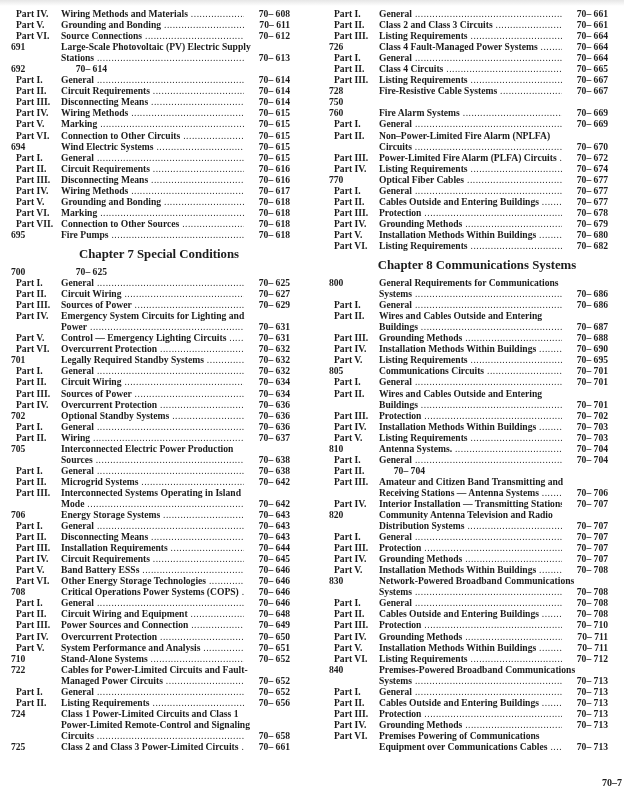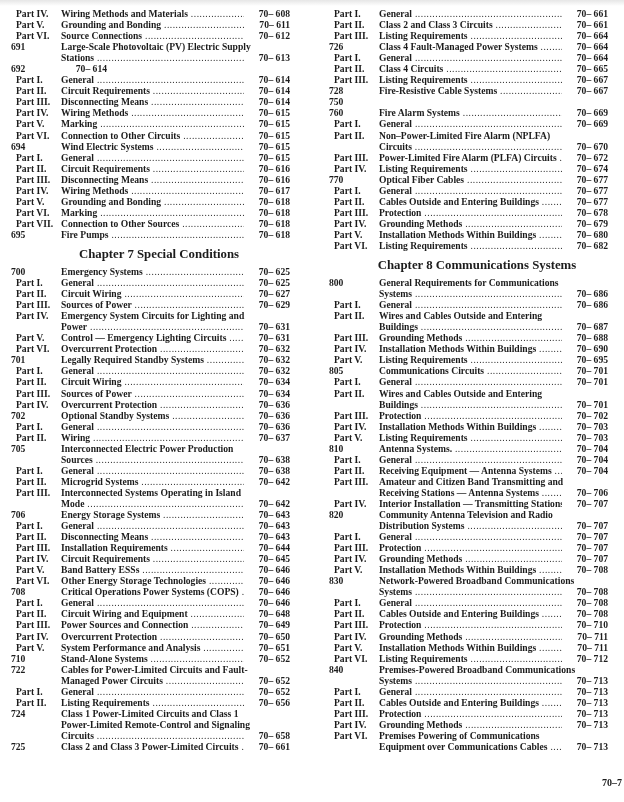--- a/index.html
+++ b/index.html
@@ -225,21 +225,20 @@
           <span class="title-last">Fire Pumps</span>
           <span class="page">70– 618</span>
         </div>
       </div>
     </div>
     <div class="chapter">Chapter 7 Special Conditions</div>
     <div class="entry">
       <div class="num art">700</div>
       <div class="title-wrap">
         <div class="line2">
-          <span class="title-last">Emergency Systems</span>
           <span class="page">70– 625</span>
         </div>
       </div>
     </div>
     <div class="entry">
       <div class="num part">Part I.</div>
       <div class="title-wrap">
         <div class="line2">
           <span class="title-last">General</span>
           <span class="page">70– 625</span>
@@ -889,21 +888,20 @@
         <div class="line2">
           <span class="title-last">General</span>
           <span class="page">70– 704</span>
         </div>
       </div>
     </div>
     <div class="entry">
       <div class="num part">Part II.</div>
       <div class="title-wrap">
         <div class="line2">
-          <span class="title-last">Receiving Equipment — Antenna Systems</span>
           <span class="page">70– 704</span>
         </div>
       </div>
     </div>
     <div class="entry">
       <div class="num part">Part III.</div>
       <div class="title-wrap">
         <div>Amateur and Citizen Band Transmitting and</div>
         <div class="line2">
           <span class="title-last">Receiving Stations — Antenna Systems</span>

